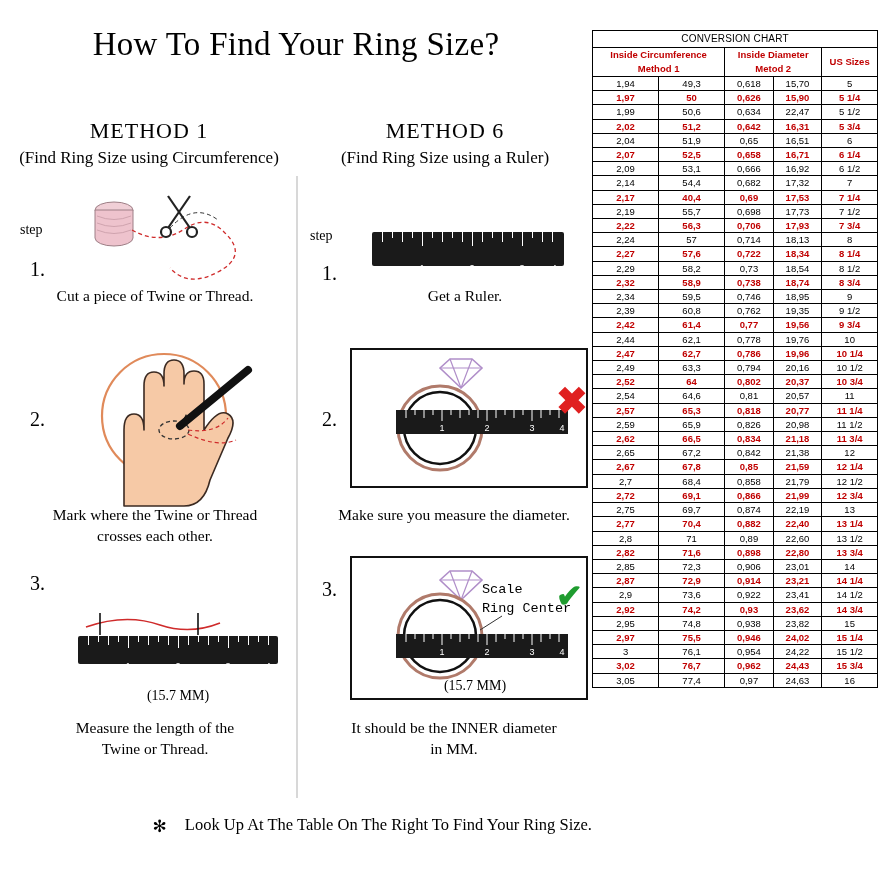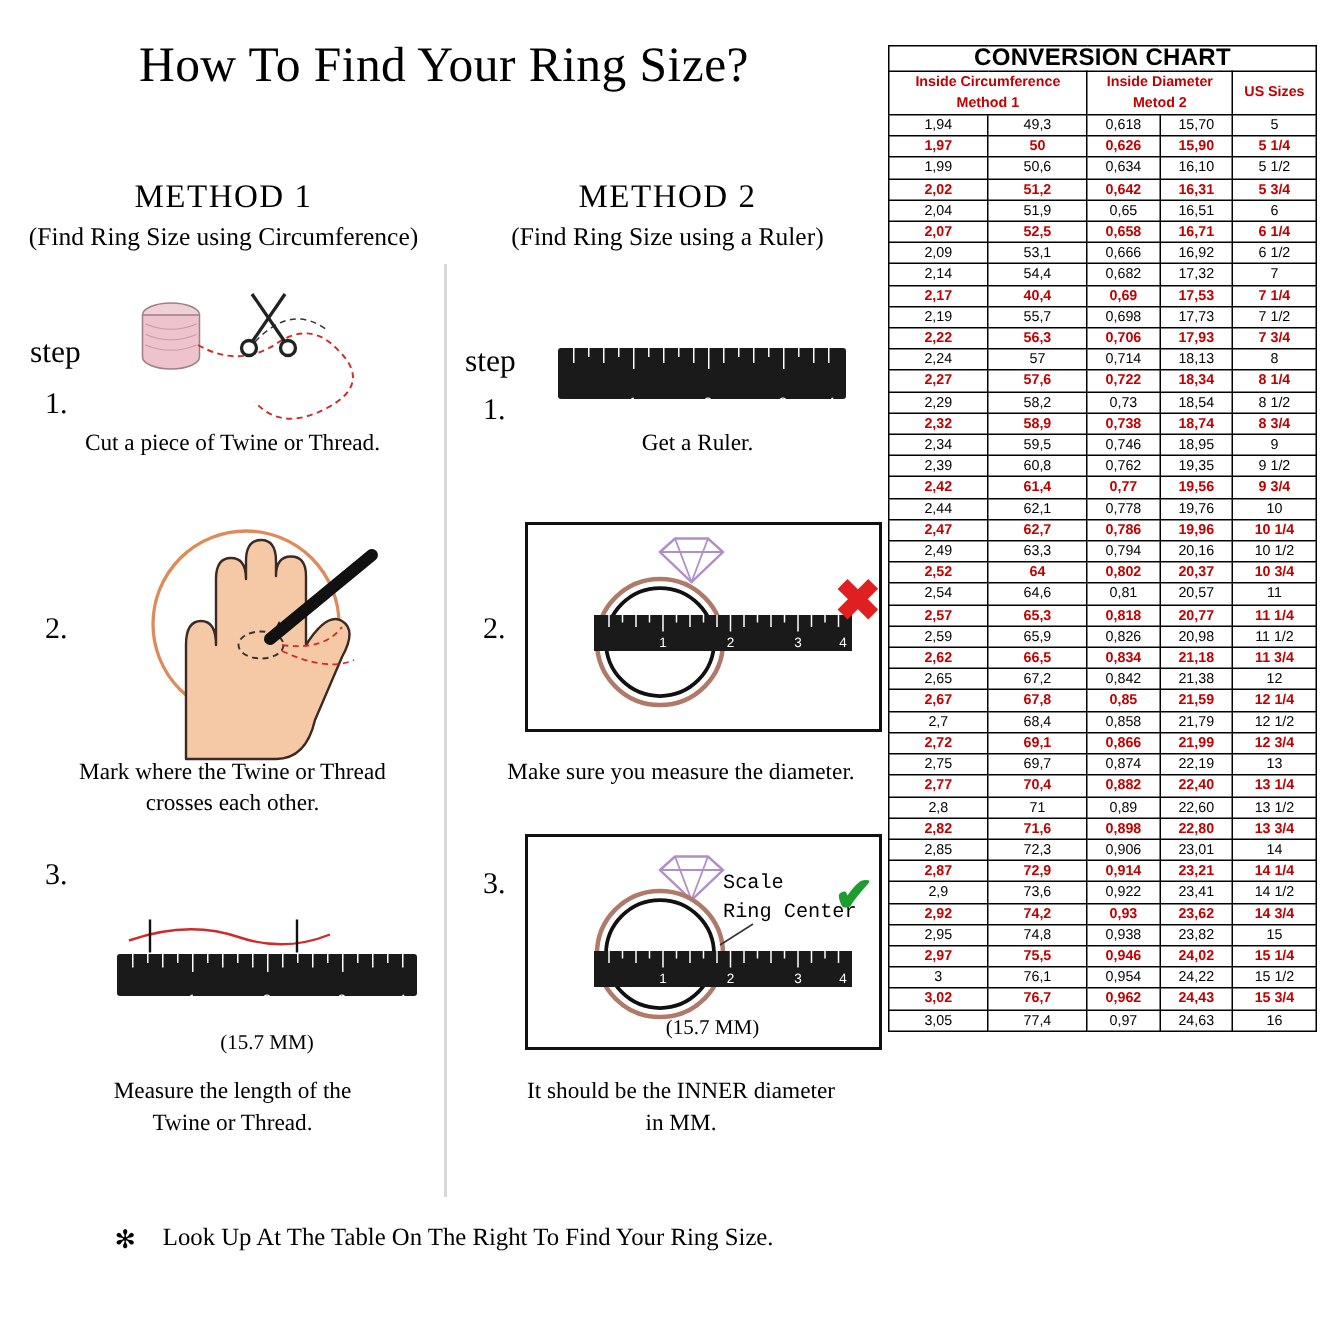--- a/index.html
+++ b/index.html
@@ -58,38 +58,38 @@
     position: absolute;
     left: 296px;
     top: 176px;
     width: 2px;
     height: 622px;
     background: #d8d8d8;
   }
 
   .step-word {
     position: absolute;
-    font-size: 21px;
+    font-size: 14px;
   }
   .step-num {
     position: absolute;
     font-size: 20px;
   }
   .cap {
     position: absolute;
     font-size: 15.5px;
     text-align: center;
     line-height: 1.35;
   }
   .footer-note {
     position: absolute;
     left: 0;
     top: 815px;
     width: 592px;
-    text-align: center;
+    text-align: right;
     font-size: 16.5px;
   }
   .footer-note .star {
     font-size: 17px;
     margin-right: 18px;
     vertical-align: middle;
   }
 
   
   .ruler {
@@ -142,22 +142,22 @@
   }
   table.conv td, table.conv th {
     border: 1px solid #000;
     text-align: center;
     padding: 0;
     height: 13.2px;
     line-height: 13.2px;
     font-weight: normal;
   }
   table.conv .title-cell {
-    font-weight: bold;
-    font-size: 16px;
+    font-weight: normal;
+    font-size: 10px;
     height: 16px;
     line-height: 16px;
     letter-spacing: 0.2px;
   }
   table.conv .grouphead {
     color: #c00000;
     font-weight: bold;
     font-size: 9.5px;
     height: 15px;
     line-height: 14px;
@@ -177,21 +177,21 @@
 
   <div class="left-panel">
 
     <div class="main-title">How To Find Your Ring Size?</div>
 
     <div class="col-head m1head">
       <div class="mtitle">METHOD 1</div>
       <div class="msub">(Find Ring Size using Circumference)</div>
     </div>
     <div class="col-head m2head">
-      <div class="mtitle">METHOD 2</div>
+      <div class="mtitle">METHOD 6</div>
       <div class="msub">(Find Ring Size using a Ruler)</div>
     </div>
 
     <div class="divider"></div>
 
     <div class="step-word" style="left:20px; top:222px;">step</div>
     <div class="step-num" style="left:30px; top:258px;">1.</div>
 
     <svg style="position:absolute; left:82px; top:186px;" width="210" height="110" viewBox="0 0 210 110">
 
@@ -429,21 +429,21 @@
             <td>1,97</td>
             <td>50</td>
             <td>0,626</td>
             <td>15,90</td>
             <td>5 1/4</td>
           </tr>
           <tr>
             <td>1,99</td>
             <td>50,6</td>
             <td>0,634</td>
-            <td>16,10</td>
+            <td>22,47</td>
             <td>5 1/2</td>
           </tr>
           <tr class="red">
             <td>2,02</td>
             <td>51,2</td>
             <td>0,642</td>
             <td>16,31</td>
             <td>5 3/4</td>
           </tr>
           <tr>

